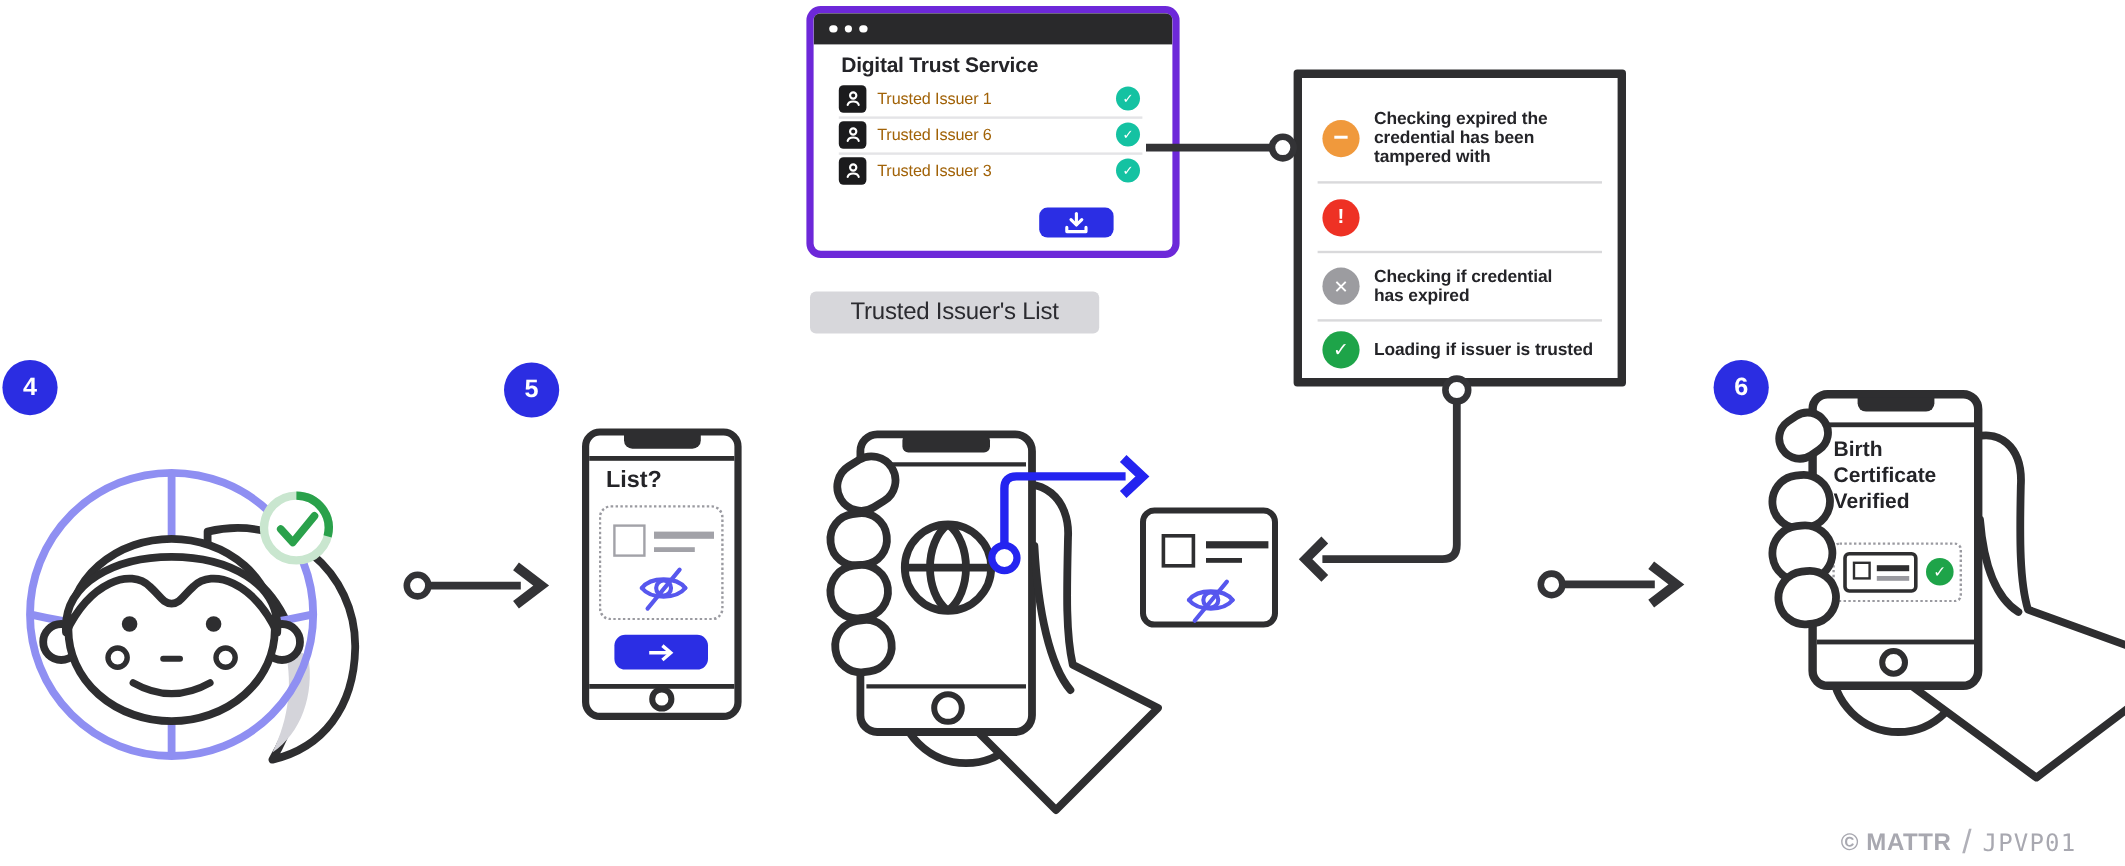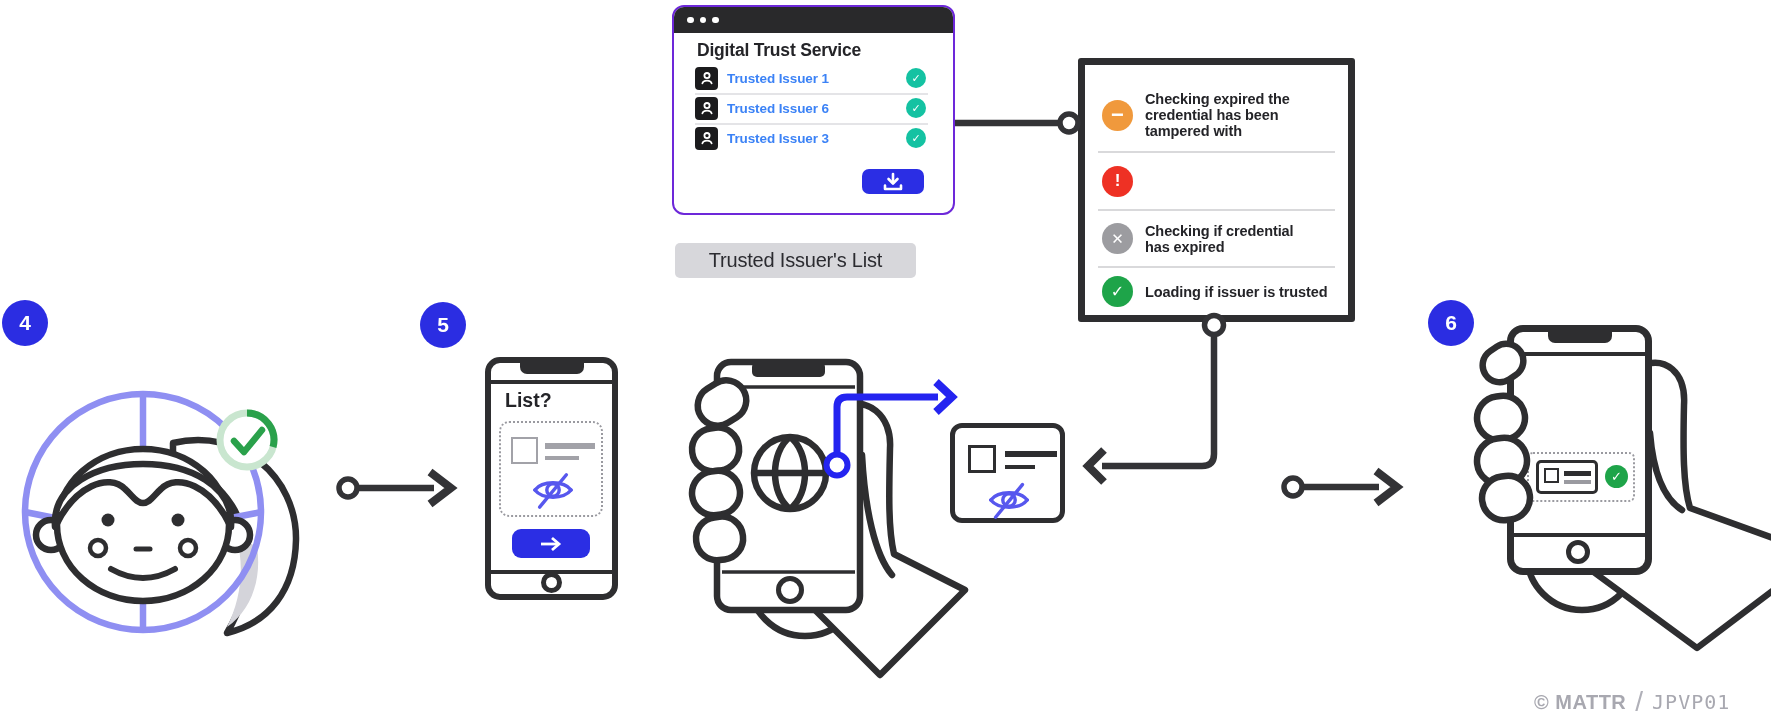--- a/index.html
+++ b/index.html
@@ -7,30 +7,30 @@
           font-family:"Liberation Sans","DejaVu Sans",sans-serif;color:#242428;}
   .abs{position:absolute;}
   svg{display:block;}
   .art{fill:#fff;stroke:#2E2E30;stroke-width:6.5;stroke-linejoin:round;}
 
   
   .step-badge{width:46px;height:46px;border-radius:50%;background:#2B2DE2;color:#fff;
     display:flex;align-items:center;justify-content:center;font-size:21px;font-weight:700;z-index:7;}
 
   
-  .browser{left:672px;top:5px;width:283px;height:210px;border:2px solid #6d28d9;border-radius:12px;
+  .browser{left:672px;top:5px;width:311px;height:210px;border:6px solid #6d28d9;border-radius:12px;
     background:#fff;box-sizing:border-box;z-index:3;overflow:hidden;}
   .browser-header{height:26px;background:#29292B;display:flex;align-items:center;padding-left:13px;gap:6px;}
   .dot{width:6.5px;height:6.5px;border-radius:50%;background:#fff;}
   .browser-body{position:relative;height:174px;}
   .browser-title{position:absolute;left:23px;top:7px;font-size:17.5px;font-weight:700;letter-spacing:-0.2px;}
   .issuer-row{position:absolute;left:0;right:0;height:30px;display:flex;align-items:center;padding-left:21px;gap:9px;}
   .row1{top:30px}.row2{top:60px}.row3{top:90px}
   .person-ic{width:23px;height:23px;background:#1B1B1D;border-radius:4px;display:flex;align-items:center;justify-content:center;flex:none;}
-  .issuer-label{font-size:13.5px;font-weight:700;color:#3b82f6;letter-spacing:-0.1px;}
+  .issuer-label{font-size:13.5px;font-weight:400;color:#a16207;letter-spacing:-0.1px;}
   .teal-badge{position:absolute;right:27px;width:20px;height:20px;border-radius:50%;background:#14C2A2;color:#fff;
     display:flex;align-items:center;justify-content:center;font-size:11px;font-weight:800;}
   .row-div{position:absolute;left:21px;right:25px;height:1.5px;background:#E4E4E7;}
   .rdiv1{top:60px}.rdiv2{top:90px}
   .download-btn{position:absolute;left:188px;top:136px;width:62px;height:25px;background:#2B2EE4;border-radius:7px;
     display:flex;align-items:center;justify-content:center;cursor:pointer;}
 
   
   .caption{left:675px;top:243px;width:241px;height:35px;background:#D7D7DB;border-radius:5px;
     display:flex;align-items:center;justify-content:center;font-size:20px;color:#2B2B30;z-index:3;letter-spacing:-0.2px;}
@@ -288,20 +288,25 @@
   </div>
 
   <svg class="abs" style="left:1420px;top:270px;z-index:2;" width="351" height="452" viewBox="0 0 351 452">
     <circle class="art" cx="162" cy="285" r="55"></circle>
     <path class="art" d="M218,97 C246,84 266,103 264,135 C263,180 263,215 270,238 L400,285 L277,378 L160,292 L196,272 C210,220 216,160 218,97 Z"></path>
   </svg>
 
   <div class="abs phone verified-phone">
     <div class="notch" style="width:64px;"></div>
     <div class="bezel" style="top:20px;"></div>
+    <div class="verified-text">
+      <div>Birth</div>
+      <div>Certificate</div>
+      <div>Verified</div>
+    </div>
     <div class="dashed-box verified-dash">
       <div class="mini-card">
         <div class="mini-sq"></div>
         <div class="mini-l1"></div>
         <div class="mini-l2"></div>
       </div>
       <div class="green-check">✓</div>
     </div>
     <div class="phone-foot" style="top:201px;"></div>
     <div class="home" style="left:52px;top:208px;width:24px;height:24px;"></div>

